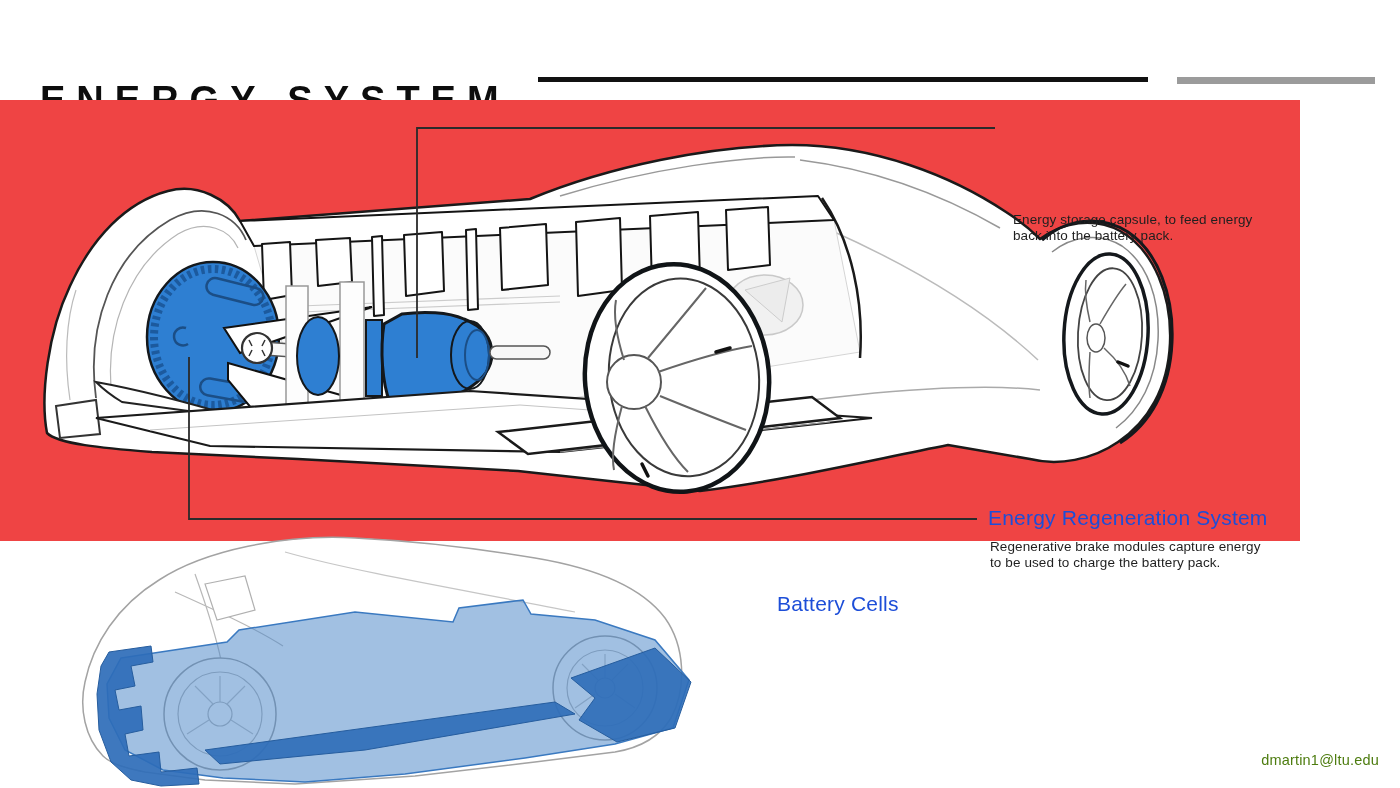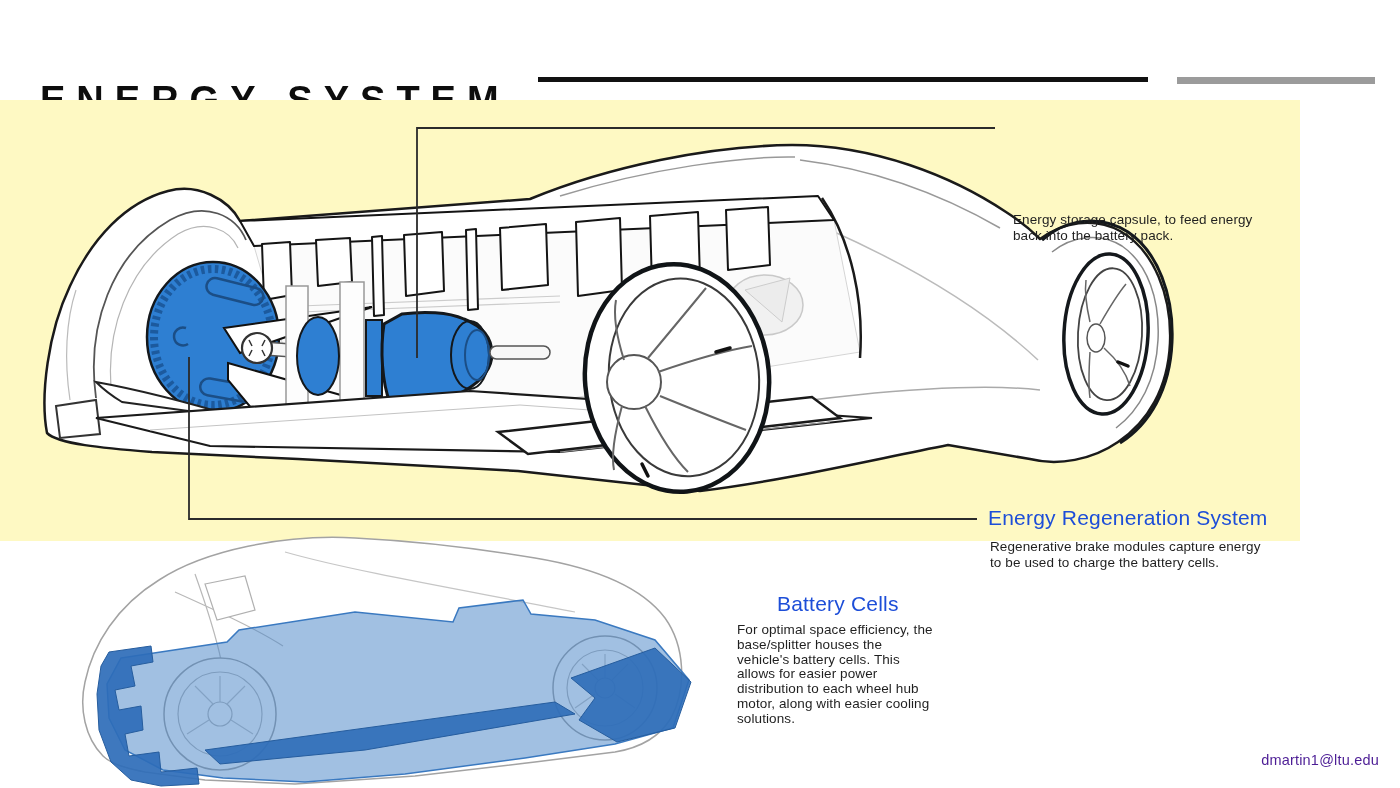--- a/index.html
+++ b/index.html
@@ -2,31 +2,31 @@
 <html><head>
 <meta charset="utf-8">
 <style>
   html,body{margin:0;padding:0;background:#fff;}
   .board{position:relative;width:1400px;height:788px;background:#ffffff;overflow:hidden;
          font-family:"Liberation Sans",sans-serif;color:#1a1a1a;}
   .title{position:absolute;left:40px;top:54px;font-size:38px;font-weight:700;
          letter-spacing:11px;color:#0d0d0d;white-space:nowrap;}
   .rule-black{position:absolute;left:538px;top:77px;width:610px;height:5px;background:#111;}
   .rule-gray{position:absolute;left:1177px;top:77px;width:198px;height:7px;background:#9b9b9b;}
-  .panel{position:absolute;left:0;top:100px;width:1300px;height:441px;background:#fef9c3;}
+  .panel{position:absolute;left:0;top:100px;width:1300px;height:441px;background:#ef4444;}
   .panel svg{position:absolute;left:0;top:0;}
   .ann{position:absolute;white-space:pre-line;}
   .ann-small{font-size:13.5px;line-height:16px;color:#1f1f1f;letter-spacing:.1px;}
   .ann-head{font-size:21px;font-weight:400;color:#1d4ed8;letter-spacing:.2px;white-space:nowrap;}
   .ann-storage{left:1013px;top:112px;width:270px;}
   .ann-regen-head{left:988px;top:506px;}
   .ann-regen-body{left:990px;top:539px;width:300px;}
   .ann-batt-head{left:737px;top:592px;margin-left:40px;}
   .ann-batt-body{left:737px;top:623px;width:225px;line-height:14.8px;}
-  .email{position:absolute;right:21px;top:752px;font-size:14.5px;color:#4c1d95;letter-spacing:.2px;}
+  .email{position:absolute;right:21px;top:752px;font-size:14.5px;color:#4d7c0f;letter-spacing:.2px;}
   .side-car{position:absolute;left:55px;top:532px;}
 </style>
 </head>
 <body>
 
 <div class="board">
 
   <h1 class="title">ENERGY SYSTEM</h1>
   <div class="rule-black"></div>
   <div class="rule-gray"></div>
@@ -131,21 +131,21 @@
         <path d="M189 257 L189 419 L977 419"></path>
       </g>
     </svg>
 
     <div class="ann ann-small ann-storage">Energy storage capsule, to feed energy
 back into the battery pack.</div>
   </div>
 
   <div class="ann ann-head ann-regen-head">Energy Regeneration System</div>
   <div class="ann ann-small ann-regen-body">Regenerative brake modules capture energy
-to be used to charge the battery cells.</div>
+to be used to charge the battery pack.</div>
 
   <svg class="side-car" width="665" height="256" viewBox="0 0 665 256">
     <g>
       <path d="M48 224 C30 206 24 176 30 150 C38 112 62 74 104 48 C150 18 230 2 300 6 C360 9 420 16 480 26 C540 36 586 54 610 86 C630 114 632 156 616 186 C604 206 584 216 560 220 L480 230 L360 244 L240 252 L150 248 L90 240 C70 236 56 232 48 224 Z" fill="#ffffff" stroke="#a3a3a3" stroke-width="1.5"></path>
       <path d="M120 60 C160 78 200 96 228 114 M140 42 C150 70 160 100 166 128" fill="none" stroke="#b8b8b8" stroke-width="1.2"></path>
       <path d="M150 52 L190 44 L200 78 L162 88 Z" fill="#ffffff" stroke="#b0b0b0" stroke-width="1.2"></path>
       <path d="M230 20 C300 40 420 60 520 80" fill="none" stroke="#c6c6c6" stroke-width="1.2"></path>
     </g>
     <g fill="#ffffff">
       <circle cx="165" cy="182" r="56" stroke="#9e9e9e" stroke-width="1.5"></circle>
@@ -159,23 +159,16 @@
     </g>
     <g>
       <path d="M66 126 L172 110 L184 98 L300 80 L398 90 L404 76 L468 68 L476 82 L540 88 L600 108 L634 148 L618 196 L560 212 L470 226 L350 242 L250 250 L168 246 L108 238 L70 218 L54 186 L52 152 Z" fill="#4a86c8" fill-opacity="0.52" stroke="#3a79c0" stroke-width="1.5"></path>
       <path d="M54 120 L96 114 L98 130 L76 134 L80 154 L60 158 L64 178 L86 174 L88 198 L70 202 L74 224 L104 220 L106 240 L142 236 L144 252 L106 254 L76 248 L56 230 L44 198 L42 162 L46 134 Z" fill="#2e6db8" fill-opacity="0.92" stroke="#265d9e" stroke-width="1"></path>
       <path d="M150 218 L500 170 L520 182 L310 218 L165 232 Z" fill="#2e6db8" fill-opacity="0.9" stroke="#265d9e" stroke-width="1"></path>
       <path d="M516 146 L600 116 L636 150 L620 196 L562 210 L524 188 L540 166 Z" fill="#2e6db8" fill-opacity="0.9" stroke="#265d9e" stroke-width="1"></path>
     </g>
   </svg>
 
   <div class="ann ann-head ann-batt-head">Battery Cells</div>
-  <div class="ann ann-small ann-batt-body">For optimal space efficiency, the
-base/splitter houses the
-vehicle's battery cells. This
-allows for easier power
-distribution to each wheel hub
-motor, along with easier cooling
-solutions.</div>
 
   <div class="email">dmartin1@ltu.edu</div>
 
 </div>
 
 </body></html>

